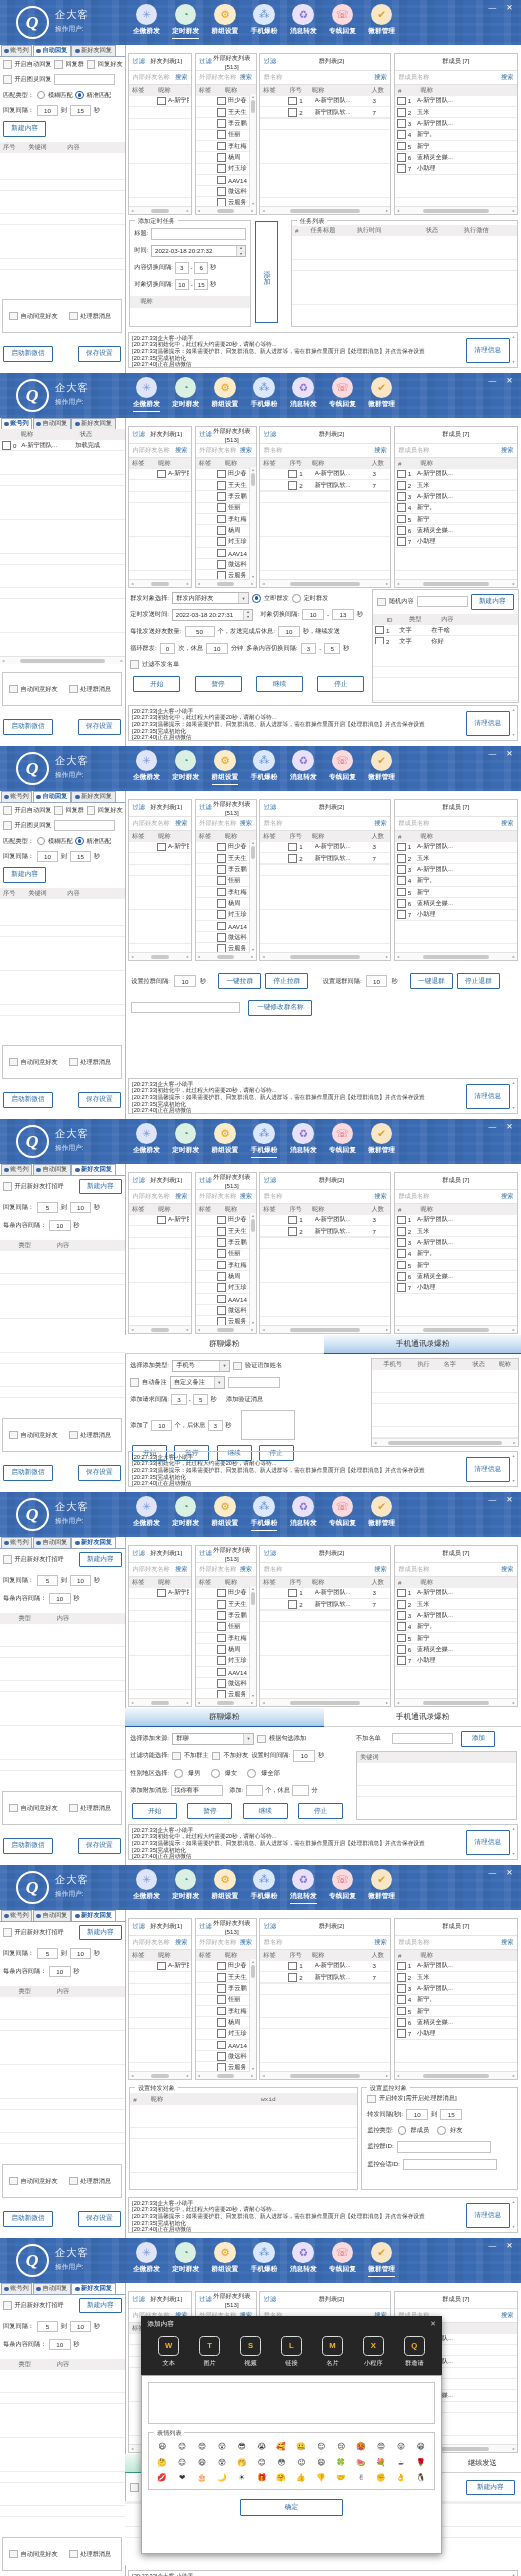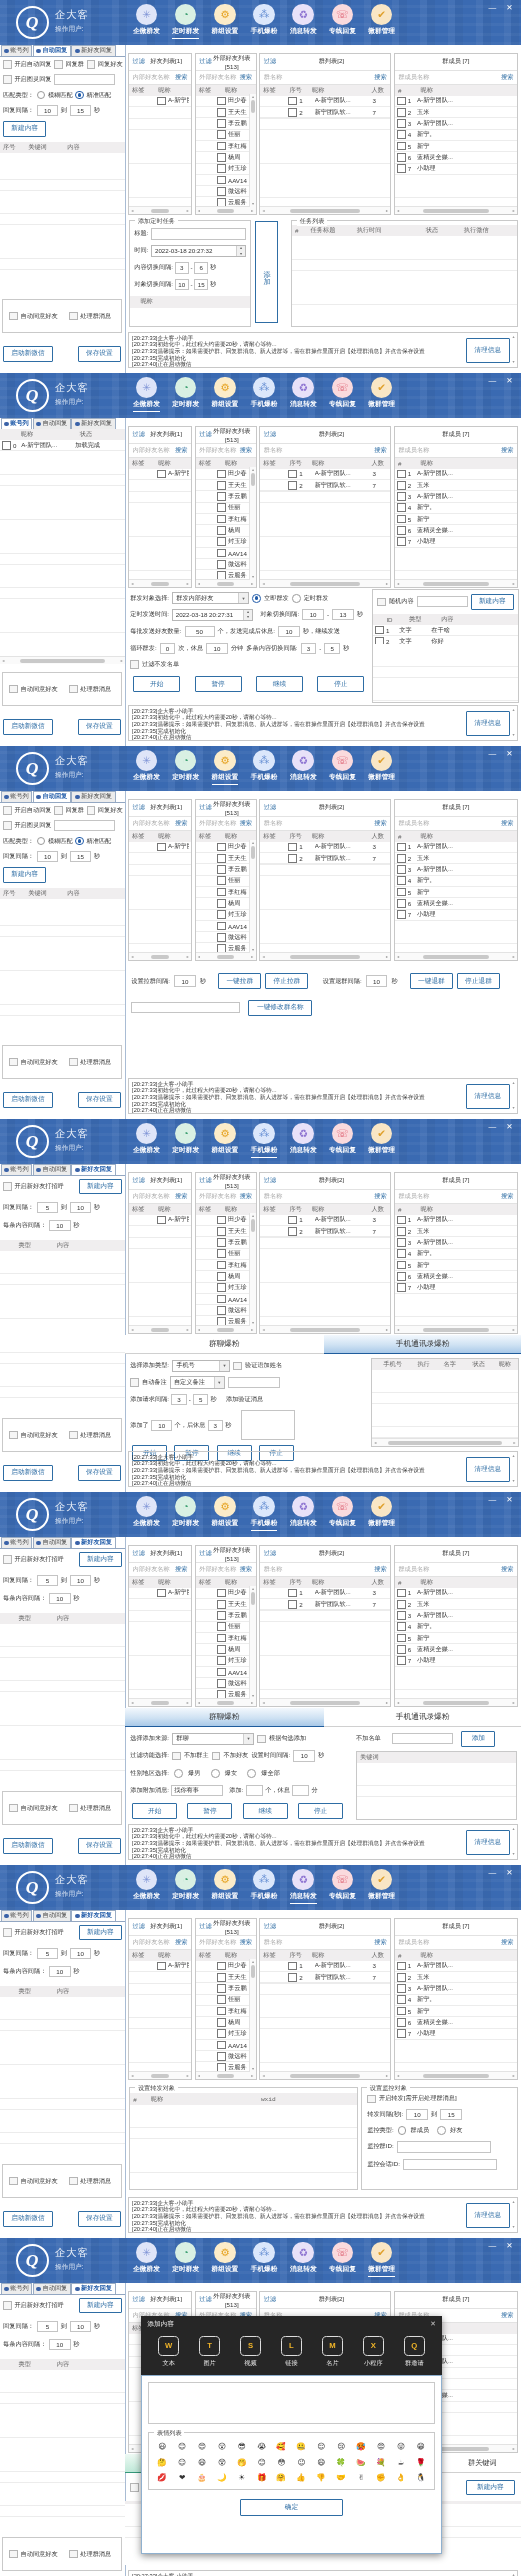--- a/index.html
+++ b/index.html
@@ -2832,21 +2832,21 @@
           <div class="subtab">
             <span>护群管理</span>
           </div>
           <div class="subtab">
             <span>进群广告</span>
           </div>
           <div class="subtab">
             <span>消息跟发</span>
           </div>
           <div class="subtab">
-            <span>群关键词</span>
+            <span>继续发送</span>
           </div>
         </div>
     <div class="mrow" style="margin:7.2px 0 0 5.2px;">
       <span class="cb"></span>
           <span>开启欢迎新人</span>
       <span style="margin-left:7.2px;font-weight:bold;">多条内容间隔:</span>
       <span class="inp num">5</span>
       <span>秒</span>
       <span class="btn" style="margin-left:auto;margin-right:7.2px;width:49px;">新建内容</span>
     </div>

